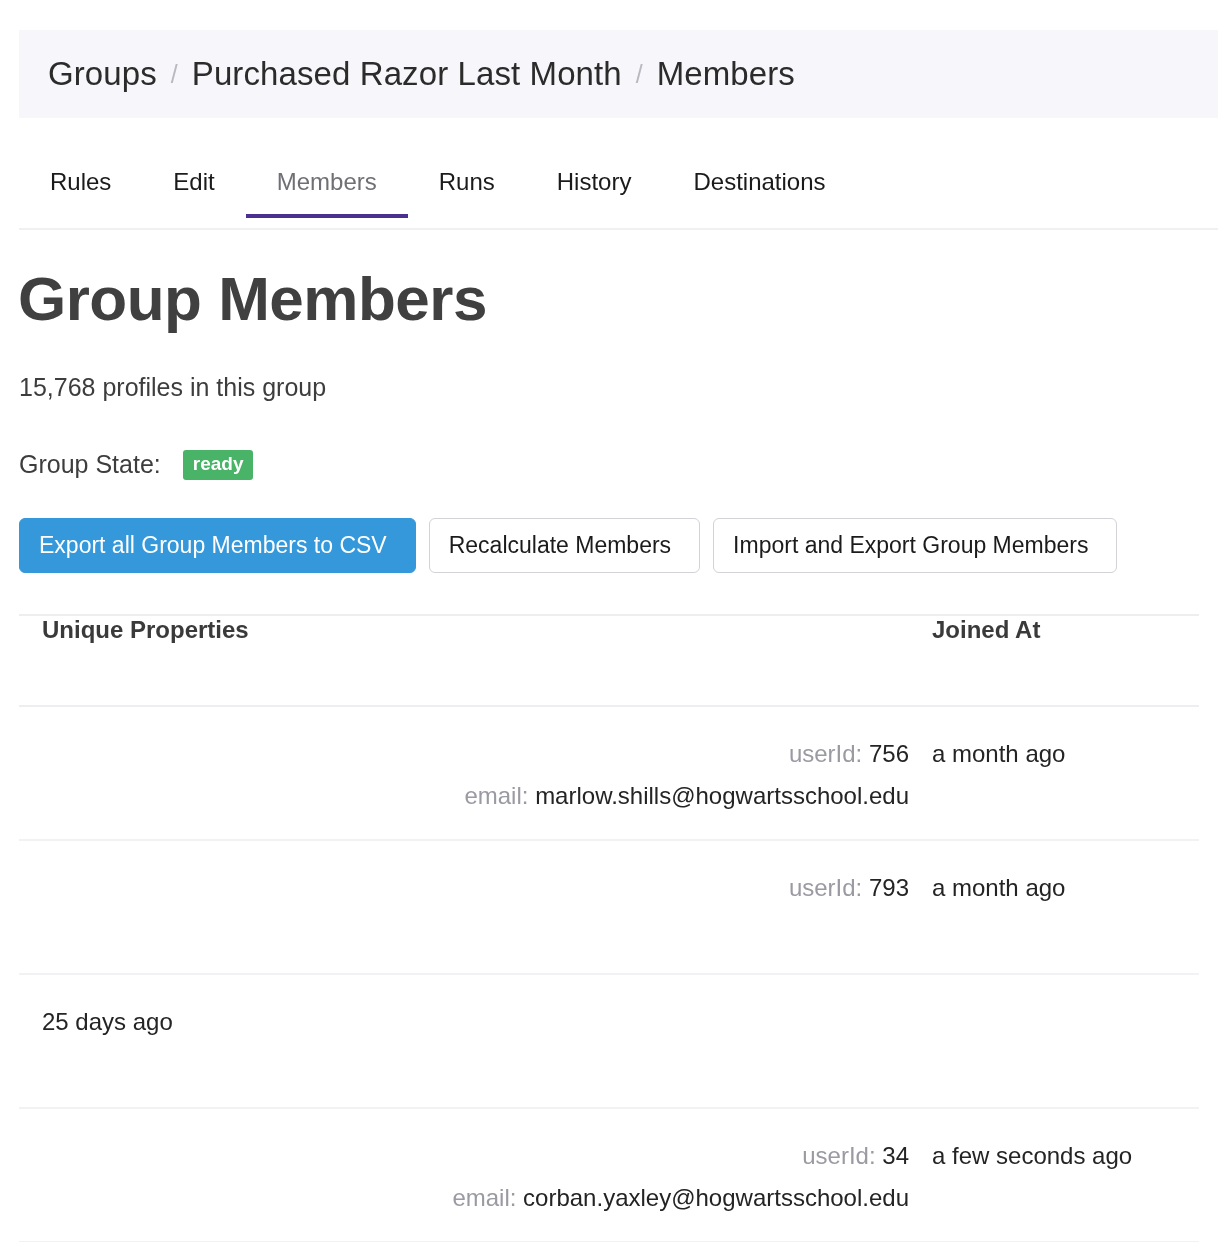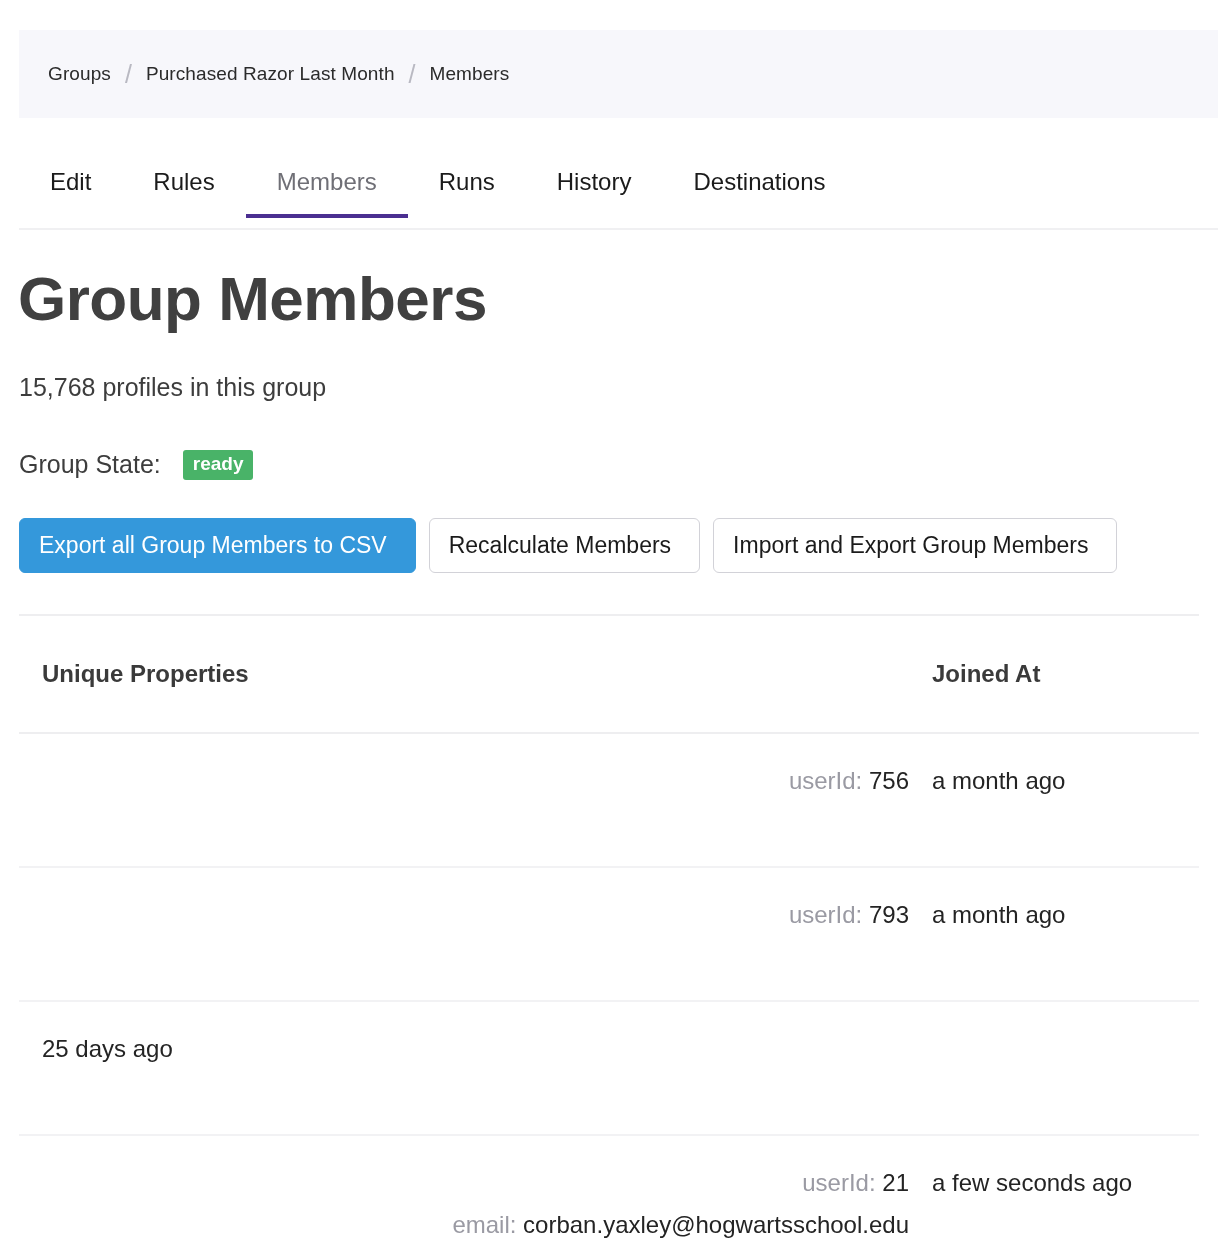--- a/index.html
+++ b/index.html
@@ -22,21 +22,21 @@
     top: 30px;
     right: 0;
     height: 88px;
     background: #f7f7fb;
     display: flex;
     align-items: center;
     padding-left: 29px;
     box-sizing: border-box;
   }
   .crumb {
-    font-size: 19px;
+    font-size: 33px;
     color: #2b2b2b;
     letter-spacing: 0.1px;
     white-space: nowrap;
   }
   .crumb-sep {
     font-size: 25px;
     color: #b9b9c2;
     margin: 0 14px;
   }
 
@@ -152,22 +152,22 @@
 
   
   .members-table {
     position: absolute;
     left: 19px;
     right: 19px;
     top: 616px;
   }
   .table-head {
     display: flex;
-    align-items: center;
-    height: 118px;
+    align-items: flex-start;
+    height: 91px;
     border-bottom: 2px solid #eeeef0;
     box-sizing: border-box;
   }
   .col-props { width: 890px; padding-left: 23px; box-sizing: border-box; }
   .col-joined { flex: 1; padding-left: 23px; box-sizing: border-box; }
   .th {
     font-size: 24px;
     font-weight: bold;
     color: #3a3a3a;
   }
@@ -201,22 +201,22 @@
 
 <div class="breadcrumb-bar">
   <span class="crumb">Groups</span>
   <span class="crumb-sep">/</span>
   <span class="crumb">Purchased Razor Last Month</span>
   <span class="crumb-sep">/</span>
   <span class="crumb">Members</span>
 </div>
 
 <div class="tab-bar">
+  <div class="tab">Rules</div>
   <div class="tab">Edit</div>
-  <div class="tab">Rules</div>
   <div class="tab active">Members</div>
   <div class="tab">Runs</div>
   <div class="tab">History</div>
   <div class="tab">Destinations</div>
 </div>
 
 <h1 class="page-title">Group Members</h1>
 <div class="subtitle">15,768 profiles in this group</div>
 
 <div class="group-state">
@@ -242,20 +242,24 @@
       <span class="th">Joined At</span>
     </div>
   </div>
 
   <div class="table-row">
     <div class="col-props">
       <div class="prop-line">
         <span class="prop-key">userId:</span>
         <span>756</span>
       </div>
+      <div class="prop-line">
+        <span class="prop-key">email:</span>
+        <span>marlow.shills@hogwartsschool.edu</span>
+      </div>
     </div>
     <div class="col-joined">
       <div class="joined-cell">a month ago</div>
     </div>
   </div>
 
   <div class="table-row">
     <div class="col-props">
       <div class="prop-line">
         <span class="prop-key">userId:</span>
@@ -270,21 +274,21 @@
   <div class="table-row">
     <div class="col-joined">
       <div class="joined-cell">25 days ago</div>
     </div>
   </div>
 
   <div class="table-row">
     <div class="col-props">
       <div class="prop-line">
         <span class="prop-key">userId:</span>
-        <span>21</span>
+        <span>34</span>
       </div>
       <div class="prop-line">
         <span class="prop-key">email:</span>
         <span>corban.yaxley@hogwartsschool.edu</span>
       </div>
     </div>
     <div class="col-joined">
       <div class="joined-cell">a few seconds ago</div>
     </div>
   </div>

